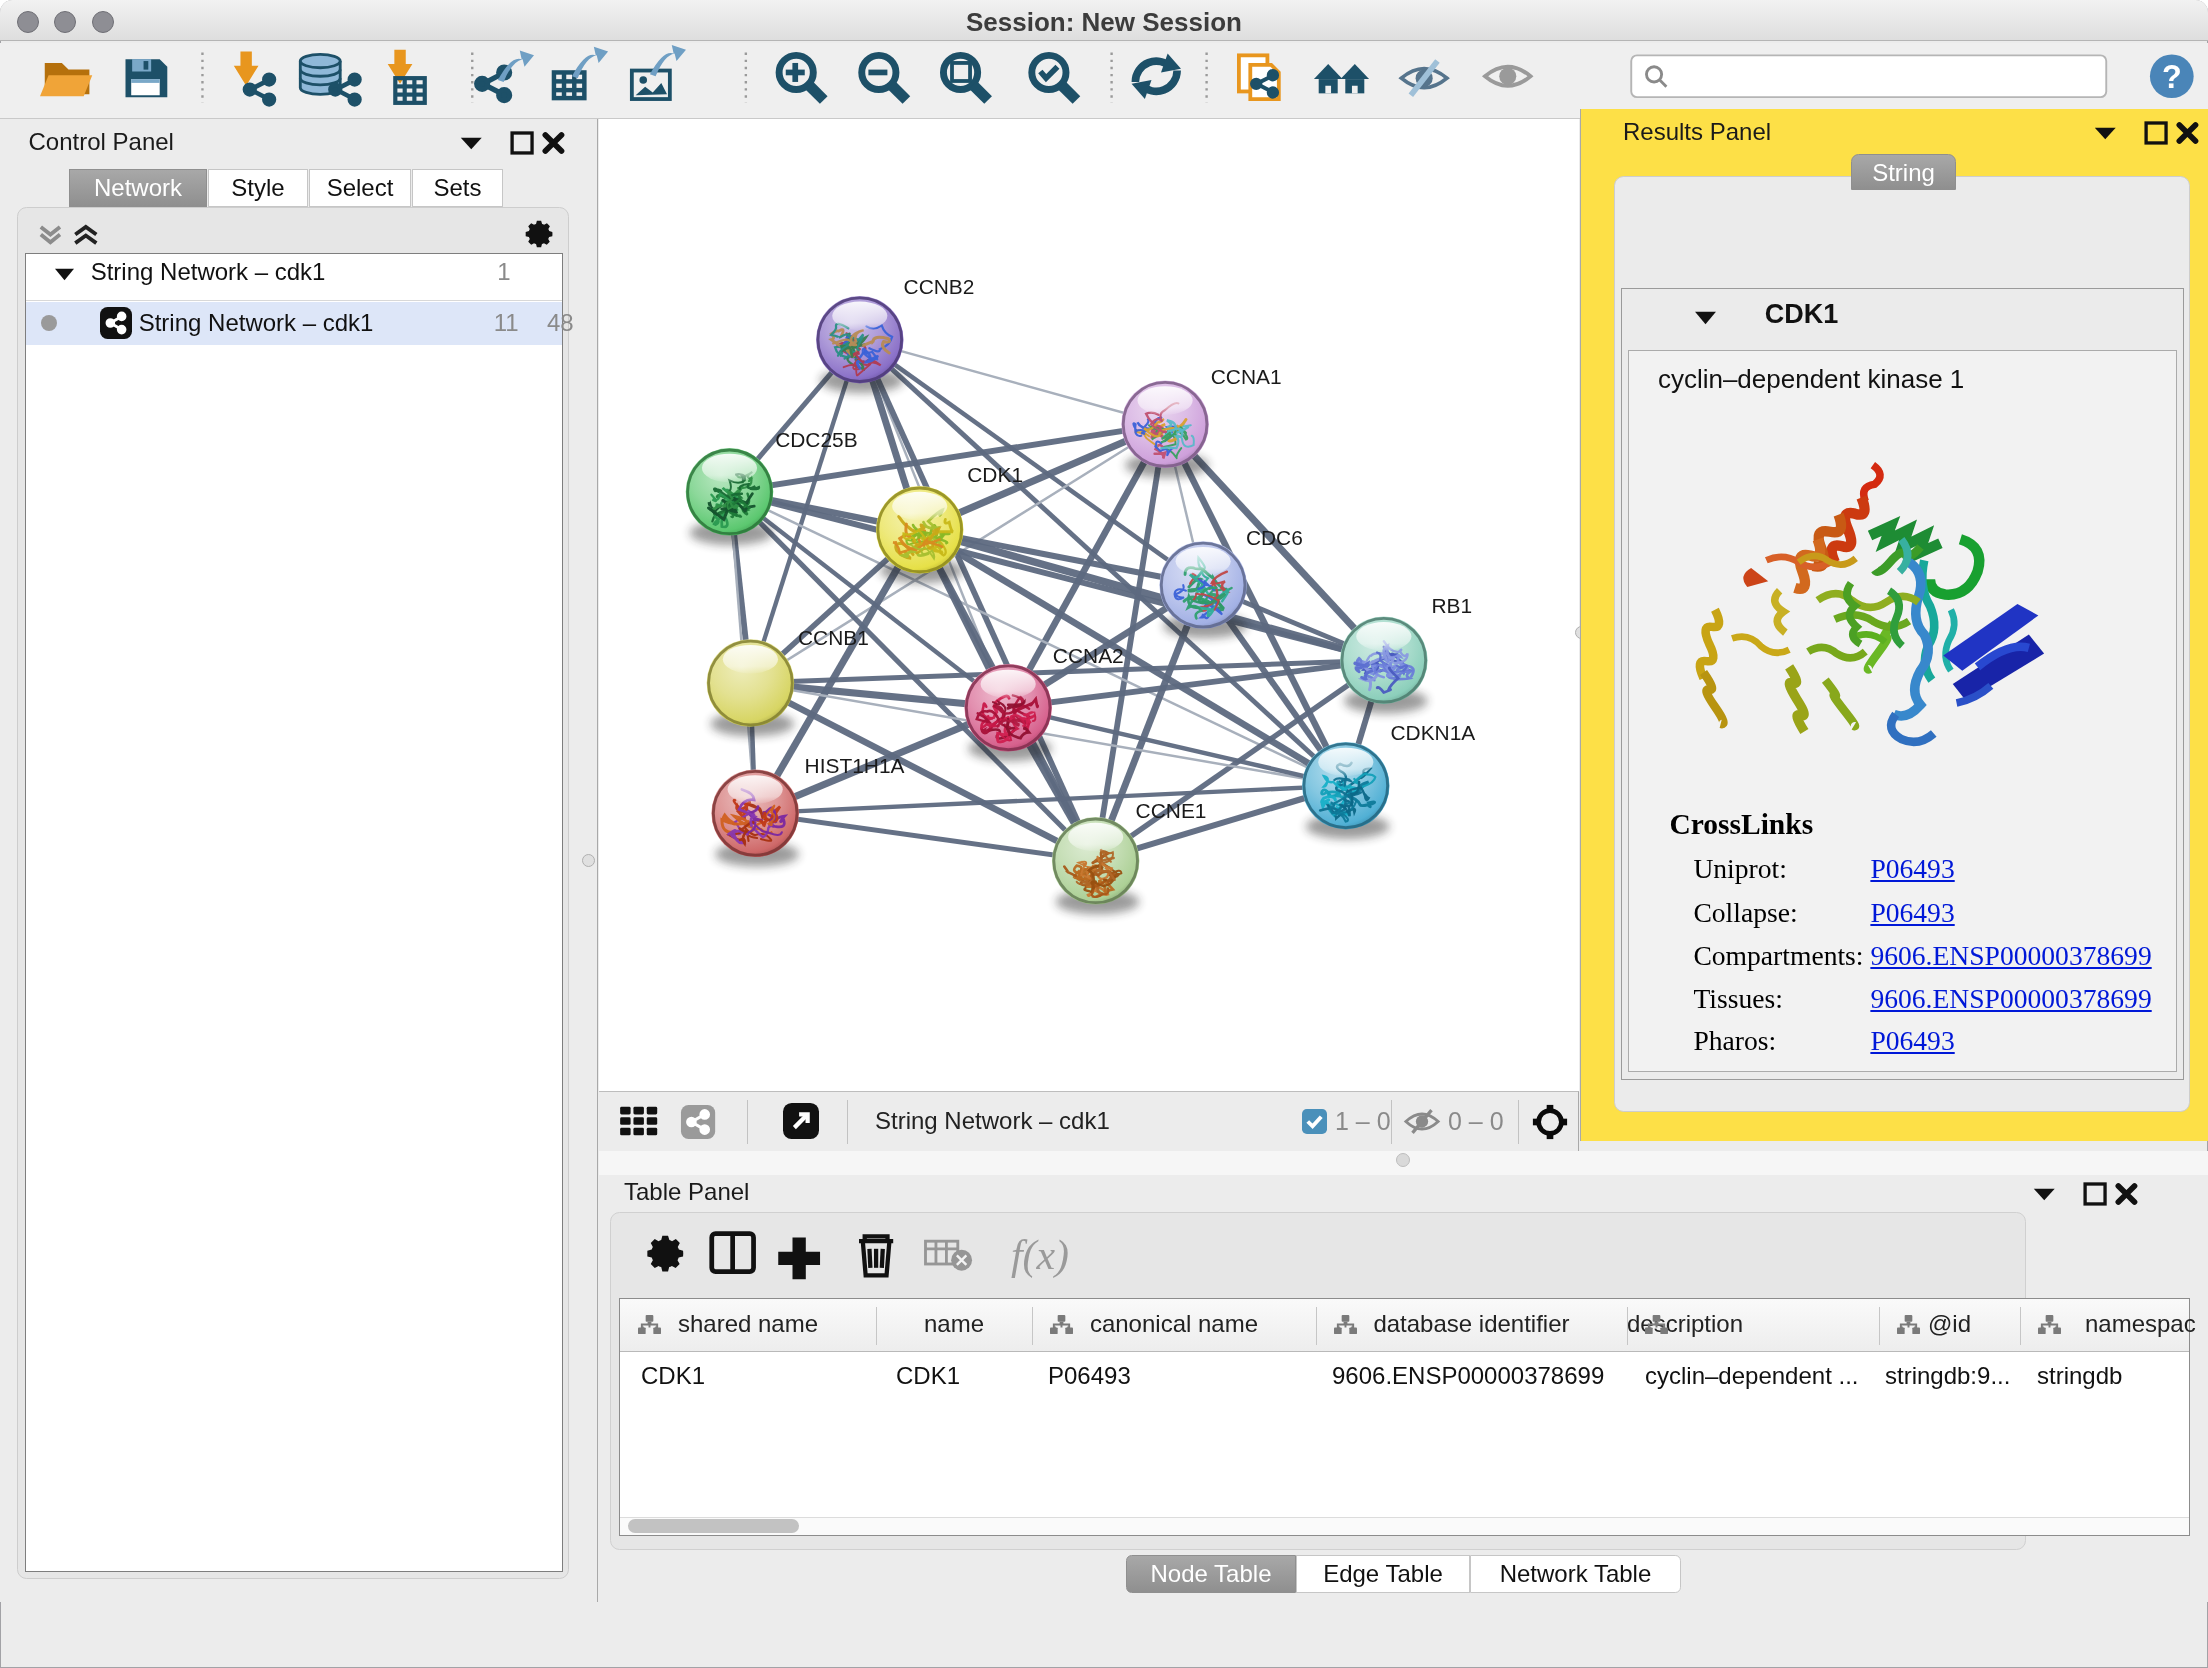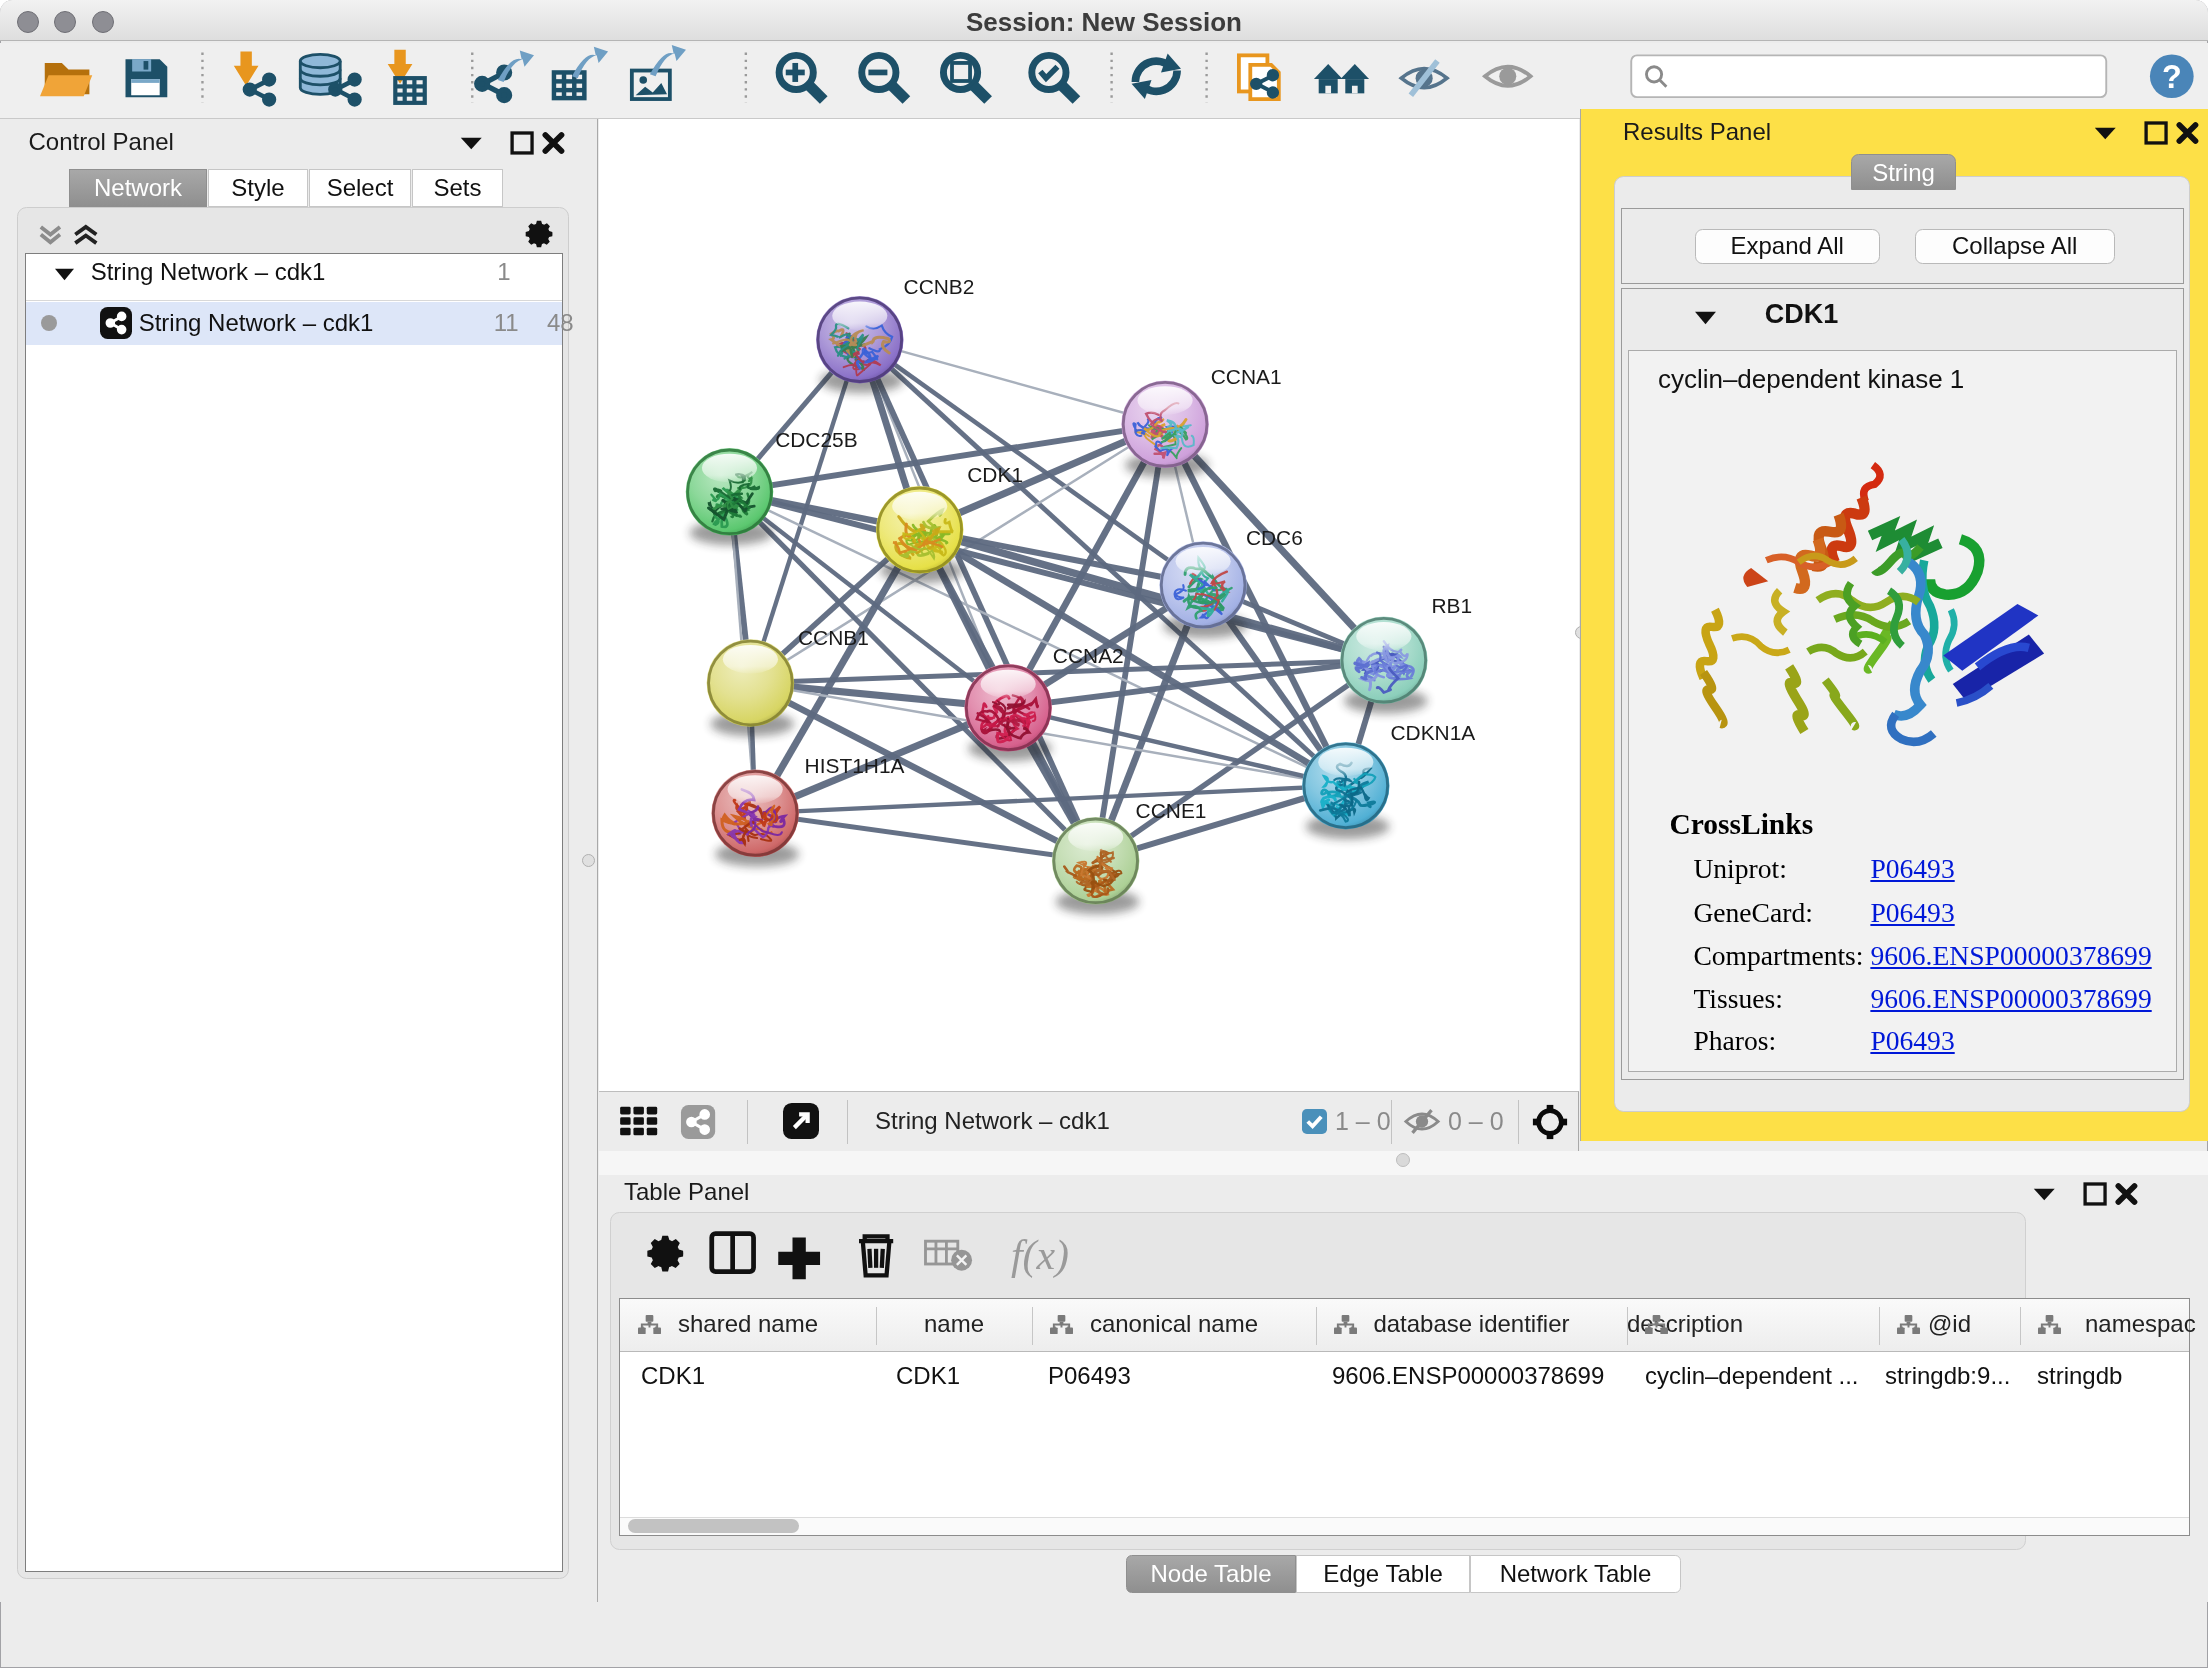--- a/index.html
+++ b/index.html
@@ -729,24 +729,20 @@
 <div class="abs" style="left:1396px;top:1153px;width:14.3px;height:14.3px;border-radius:50%;background:#d9d9d9;border:1px solid #bdbdbd"></div>
 <div class="abs respanel" style="border-left:1px solid #a9a9a9">
 <div class="abs panelhdr" style="left:42px;top:8.6px">Results Panel</div>
 <svg class="abs" style="left:510px;top:11.4px" width="114" height="25" viewBox="0 0 120 26">
         <path d="M 4 8 l 22 0 l -11 12 Z" fill="#111"></path>
         <rect x="58" y="3" width="21" height="21" fill="none" stroke="#111" stroke-width="3.5"></rect>
         <path d="M 93 5 l 17 17 M 110 5 l -17 17" stroke="#111" stroke-width="6" stroke-linecap="round" fill="none"></path>
       </svg>
 <div class="tab tabsel" style="left:270px;top:45px;width:105px;height:36px;border-radius:7.6px 7.6px 0 0;z-index:5">String</div>
 <div class="abs" style="left:33px;top:67px;width:576px;height:936px;background:#ebebeb;border:1px solid #cdcdcd;border-radius:9.5px">
-<div class="abs" style="left:5.7px;top:31px;width:563px;height:76px;border:1px solid #9a9a9a">
-<div class="btn" style="left:73px;top:20px;width:185px;height:35px;line-height:32px">Expand All</div>
-<div class="btn" style="left:293px;top:20px;width:200px;height:35px;line-height:32px">Collapse All</div>
-</div>
 <div class="abs" style="left:5.7px;top:111px;width:563px;height:792px;border:1px solid #9a9a9a">
 <svg class="abs" style="left:71px;top:19px" width="25" height="19" viewBox="0 0 26 20">
             <path d="M 2 4 l 22 0 l -11 13 Z" fill="#111"></path>
           </svg>
 <div class="abs" style="left:143px;top:9.5px;font-size:27px;font-weight:700;color:#111">CDK1</div>
 <div class="abs" style="left:6.7px;top:61px;width:549px;height:722px;background:#f2f2f2;border:1px solid #ababab">
 <div class="abs" style="left:28.5px;top:13.3px;font-size:26px;color:#111">cyclin–dependent kinase 1</div>
 <div class="abs" style="left:46px;top:97px"><svg width="371" height="314" viewBox="0 0 390 330">
 <path d="M 208 18 q 14 10 2 20 q -16 2 -10 18" fill="none" stroke="#d42a10" stroke-width="8"></path>
 <path d="M 196 52 q 9 22 -7 17 q -16 -4 -7 17 q 9 22 -7 17 q -16 -4 -7 17" fill="none" stroke="#cc3a10" stroke-width="11"></path>
@@ -777,21 +773,21 @@
 <path d="M 150 160 q 20 -14 36 0 q 18 14 36 2 q 18 -12 34 0" fill="none" stroke="#8fae20" stroke-width="8"></path>
 <path d="M 168 180 q 22 -10 40 2 q 20 12 38 0" fill="none" stroke="#6aa81e" stroke-width="8"></path>
 <path d="M 185 142 q -10 14 4 24 q -12 10 2 22 q -10 10 4 18" fill="none" stroke="#4ba024" stroke-width="8"></path>
 <path d="M 225 150 q 16 10 8 28 q -8 18 6 30" fill="none" stroke="#2f9e3c" stroke-width="8"></path>
 <path d="M 130 120 q 16 -12 30 -2 q 16 10 30 -2" fill="none" stroke="#c89a1a" stroke-width="7"></path>
 <path d="M 238 96 q 14 18 -2 34" fill="none" stroke="#38b0a0" stroke-width="8"></path>
 </svg></div>
 <div class="abs serif" style="left:40px;top:457px;font-size:29.5px;font-weight:700;color:#000">CrossLinks</div>
 <div class="abs serif" style="left:64px;top:502px;font-size:27.6px;color:#000">Uniprot:</div>
 <div class="abs serif" style="left:241px;top:502px;font-size:27.6px"><a class="lnk">P06493</a></div>
-<div class="abs serif" style="left:64px;top:546px;font-size:27.6px;color:#000">GeneCard:</div>
+<div class="abs serif" style="left:64px;top:546px;font-size:27.6px;color:#000">Collapse:</div>
 <div class="abs serif" style="left:241px;top:546px;font-size:27.6px"><a class="lnk">P06493</a></div>
 <div class="abs serif" style="left:64px;top:589px;font-size:27.6px;color:#000">Compartments:</div>
 <div class="abs serif" style="left:241px;top:589px;font-size:27.6px"><a class="lnk">9606.ENSP00000378699</a></div>
 <div class="abs serif" style="left:64px;top:632px;font-size:27.6px;color:#000">Tissues:</div>
 <div class="abs serif" style="left:241px;top:632px;font-size:27.6px"><a class="lnk">9606.ENSP00000378699</a></div>
 <div class="abs serif" style="left:64px;top:674px;font-size:27.6px;color:#000">Pharos:</div>
 <div class="abs serif" style="left:241px;top:674px;font-size:27.6px"><a class="lnk">P06493</a></div>
 </div>
 </div>
 </div>

